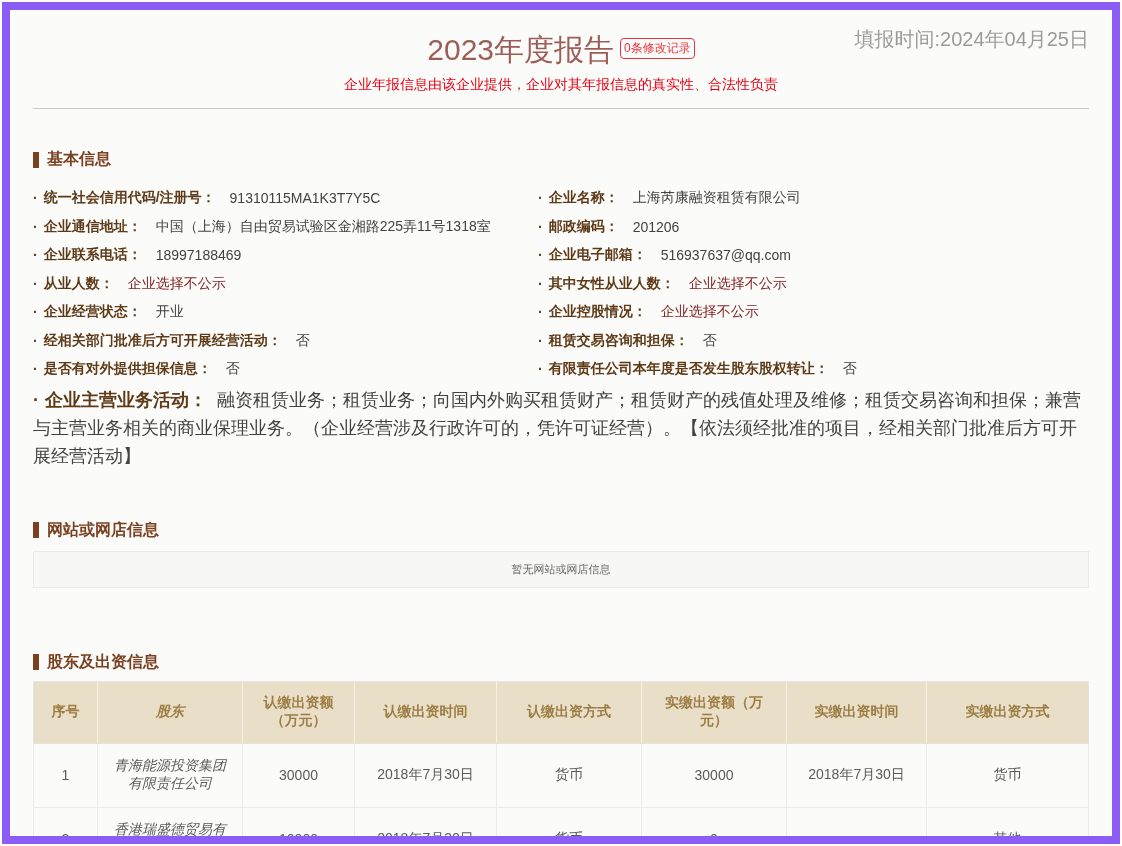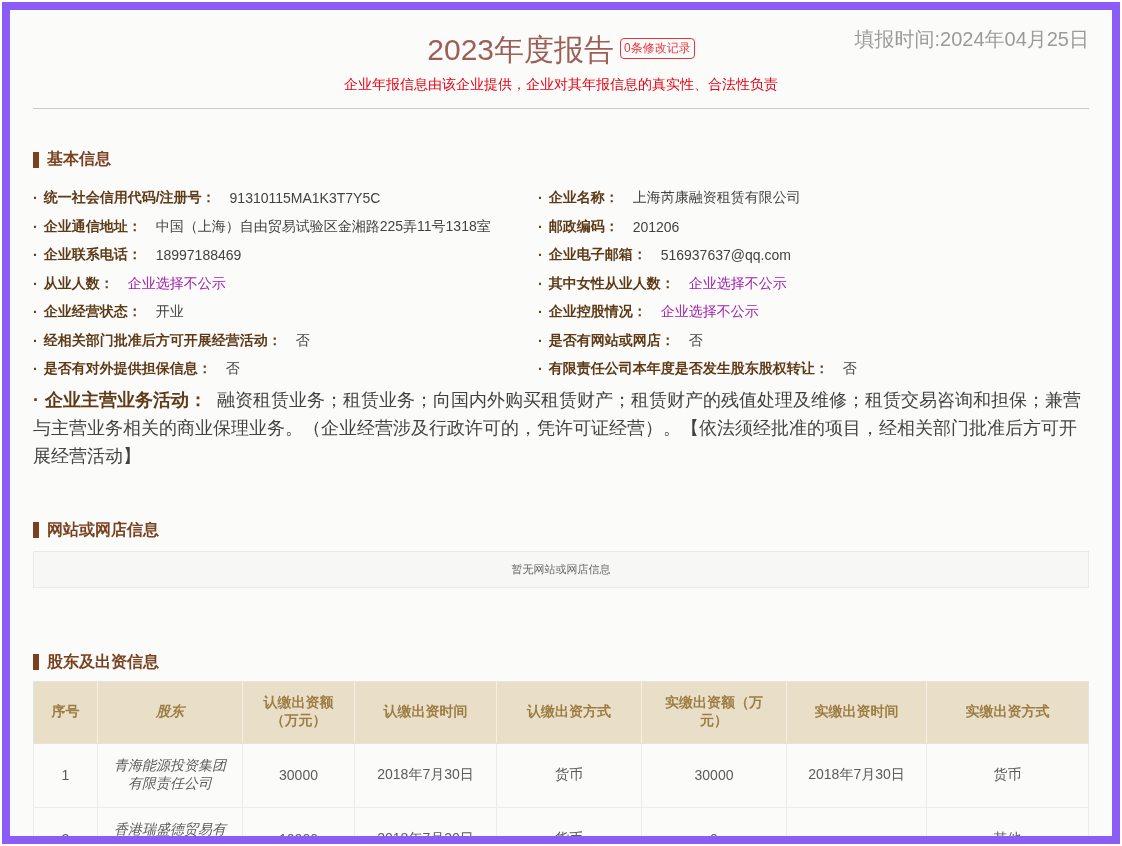--- a/index.html
+++ b/index.html
@@ -30,21 +30,21 @@
   .sec-basic { margin-top: 40px; }
   .sec-website { margin-top: 50px; }
   .sec-shareholders { margin-top: 64px; }
 
   
   .info-grid { display: grid; grid-template-columns: 505px 1fr; margin-top: 14px; }
   .info-item { height: 28.5px; display: flex; align-items: center; font-size: 14px; white-space: nowrap; overflow: hidden; }
   .dot { color: #5e3a17; margin-right: 6px; font-weight: bold; }
   .lbl { font-weight: bold; color: #5e3a17; }
   .val { margin-left: 14px; color: #424242; }
-  .val.muted { color: #a21caf; font-family: Liberation Mono, monospace; }
+  .val.muted { color: #7f1d1d; font-family: Liberation Mono, monospace; }
   .info-item-wide {
     grid-column: 1 / -1; display: block; font-size: 18px; line-height: 28px;
     margin-top: 2px; white-space: normal; height: auto; overflow: visible;
   }
   .info-item-wide .val { margin-left: 10px; }
 
   
   .empty-box {
     margin-top: 10px; height: 37px; line-height: 35px; text-align: center;
     background: #f7f7f5; border: 1px solid #e9e9e7; font-size: 11px; color: #666;
@@ -140,21 +140,21 @@
             <span class="lbl">企业控股情况：</span>
             <span class="val muted">企业选择不公示</span>
           </div>
         <div class="info-item">
             <span class="dot">·</span>
             <span class="lbl">经相关部门批准后方可开展经营活动：</span>
             <span class="val">否</span>
           </div>
         <div class="info-item">
             <span class="dot">·</span>
-            <span class="lbl">是否有网站或网店：</span>
+            <span class="lbl">租赁交易咨询和担保：</span>
             <span class="val">否</span>
           </div>
         <div class="info-item">
             <span class="dot">·</span>
             <span class="lbl">是否有对外提供担保信息：</span>
             <span class="val">否</span>
           </div>
         <div class="info-item">
             <span class="dot">·</span>
             <span class="lbl">有限责任公司本年度是否发生股东股权转让：</span>

